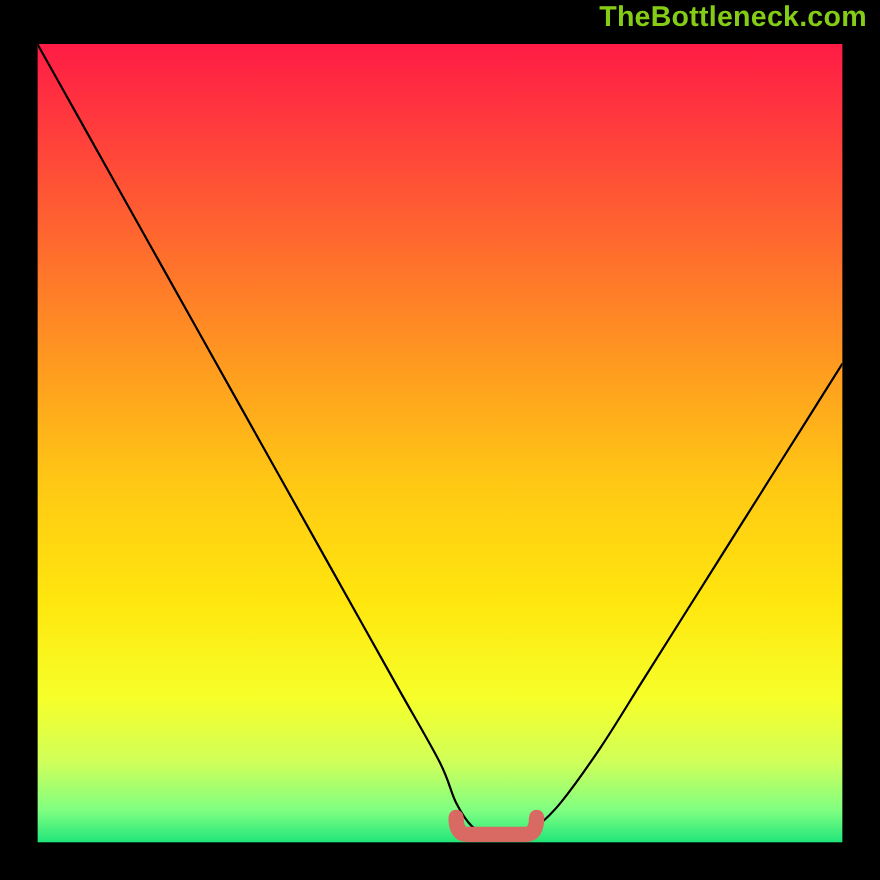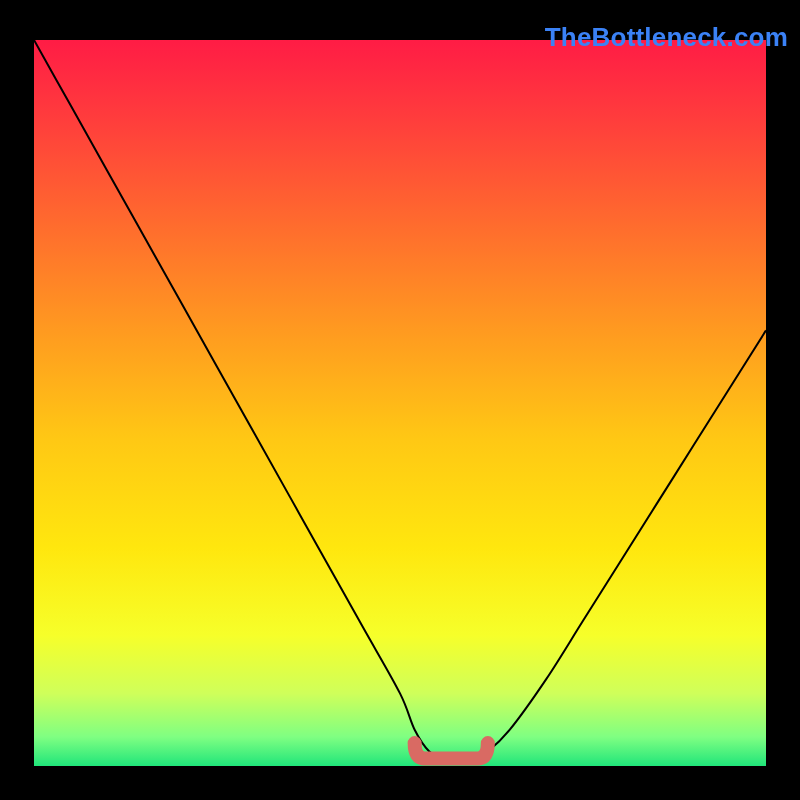--- a/index.html
+++ b/index.html
@@ -12,23 +12,23 @@
     overflow: hidden;
   }
   .frame {
     position: relative;
     width: 800px;
     height: 800px;
     background: #000;
   }
   .attribution {
     position: absolute;
-    top: 22px;
+    top: 0;
     right: 12px;
-    color: #3b82f6;
+    color: #84cc16;
     font-size: 26px;
     font-weight: 600;
     letter-spacing: 0.2px;
     z-index: 5;
   }
   .plot {
     position: absolute;
     left: 34px;
     top: 40px;
     width: 732px;

